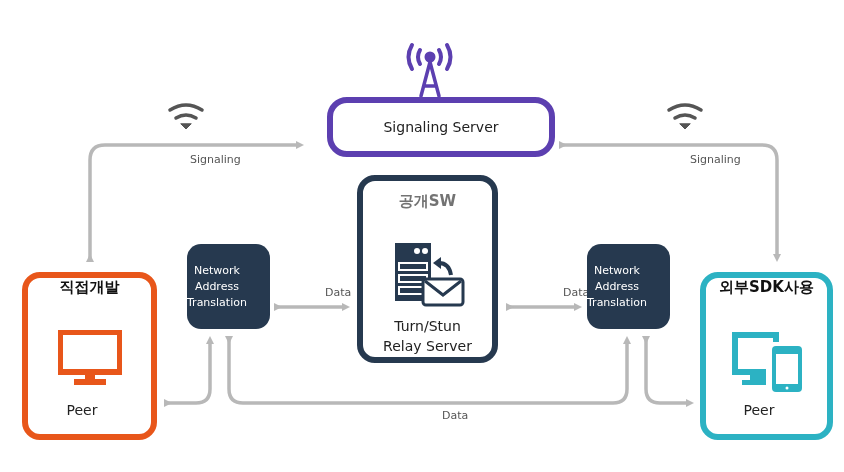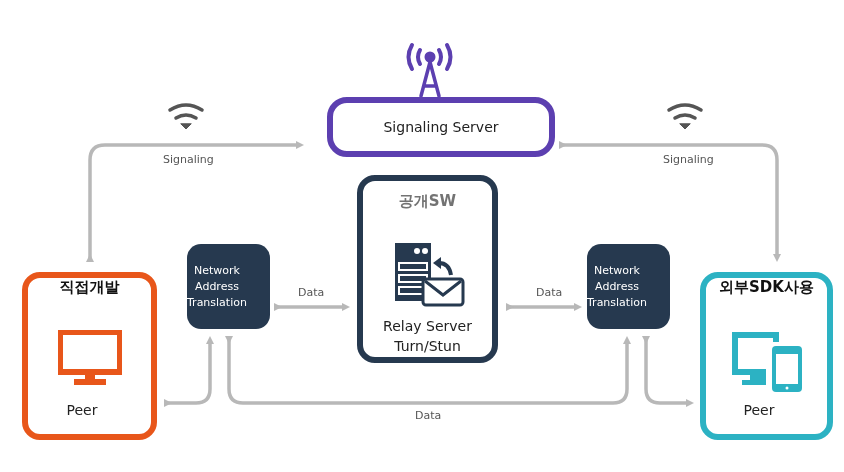--- a/index.html
+++ b/index.html
@@ -20,21 +20,21 @@
   .peer-left { left: 22px; width: 135px; border-color: #e8561a; }
   .peer-right { left: 700px; width: 133px; border-color: #2cb2c3; }
   .peer-title { font-size: 15px; font-weight: bold; color: #111; }
   .peer-label { position: absolute; left: 0; right: 15px; bottom: 16px; font-size: 14px; color: #222; }
   .peer-icon { position: absolute; left: 50%; transform: translateX(-50%); top: 52px; }
   .nat-box { position: absolute; width: 83px; height: 85px; background: #26394f;
              border-radius: 14px; color: #fff; font-size: 11px; line-height: 16px;
              display: flex; align-items: center; justify-content: flex-start; text-align: center; }
   .nat-left { left: 187px; top: 244px; }
   .nat-right { left: 587px; top: 244px; }
-  .lbl { position: absolute; font-size: 11px; color: #555; }
+  .lbl { position: absolute; font-size: 11px; color: #555; margin-left: 27px; }
 </style>
 </head>
 <body>
 
 <svg id="diagram" width="844" height="472">
   <defs>
     <marker id="ah" markerWidth="8" markerHeight="8" refX="4" refY="4" orient="auto" markerUnits="userSpaceOnUse">
       <path d="M0,0 L8,4 L0,8 Z" fill="#b8b8b8"></path>
     </marker>
   </defs>
@@ -96,22 +96,22 @@
     <circle cx="32" cy="10" r="3" fill="#fff"></circle>
     <rect x="6" y="22" width="28" height="7" fill="none" stroke="#fff" stroke-width="2"></rect>
     <rect x="6" y="34" width="28" height="7" fill="none" stroke="#fff" stroke-width="2"></rect>
     <rect x="6" y="46" width="28" height="7" fill="none" stroke="#fff" stroke-width="2"></rect>
     <path d="M58,34 Q56,22 46,22" fill="none" stroke="#26394f" stroke-width="4"></path>
     <path d="M40,22 L48,16 L48,28 Z" fill="#26394f"></path>
     <rect x="30" y="38" width="40" height="26" rx="3" fill="#fff" stroke="#26394f" stroke-width="3"></rect>
     <path d="M32,40 L50,54 L68,40" fill="none" stroke="#26394f" stroke-width="3"></path>
   </svg>
   <div class="relay-label">
+    <div>Turn/Stun</div>
     <div>Relay Server</div>
-    <div>Turn/Stun</div>
   </div>
 </div>
 
 <div class="nat-box nat-left">
   <div>
     <div>Network</div>
     <div>Address</div>
     <div>Translation</div>
   </div>
 </div>

